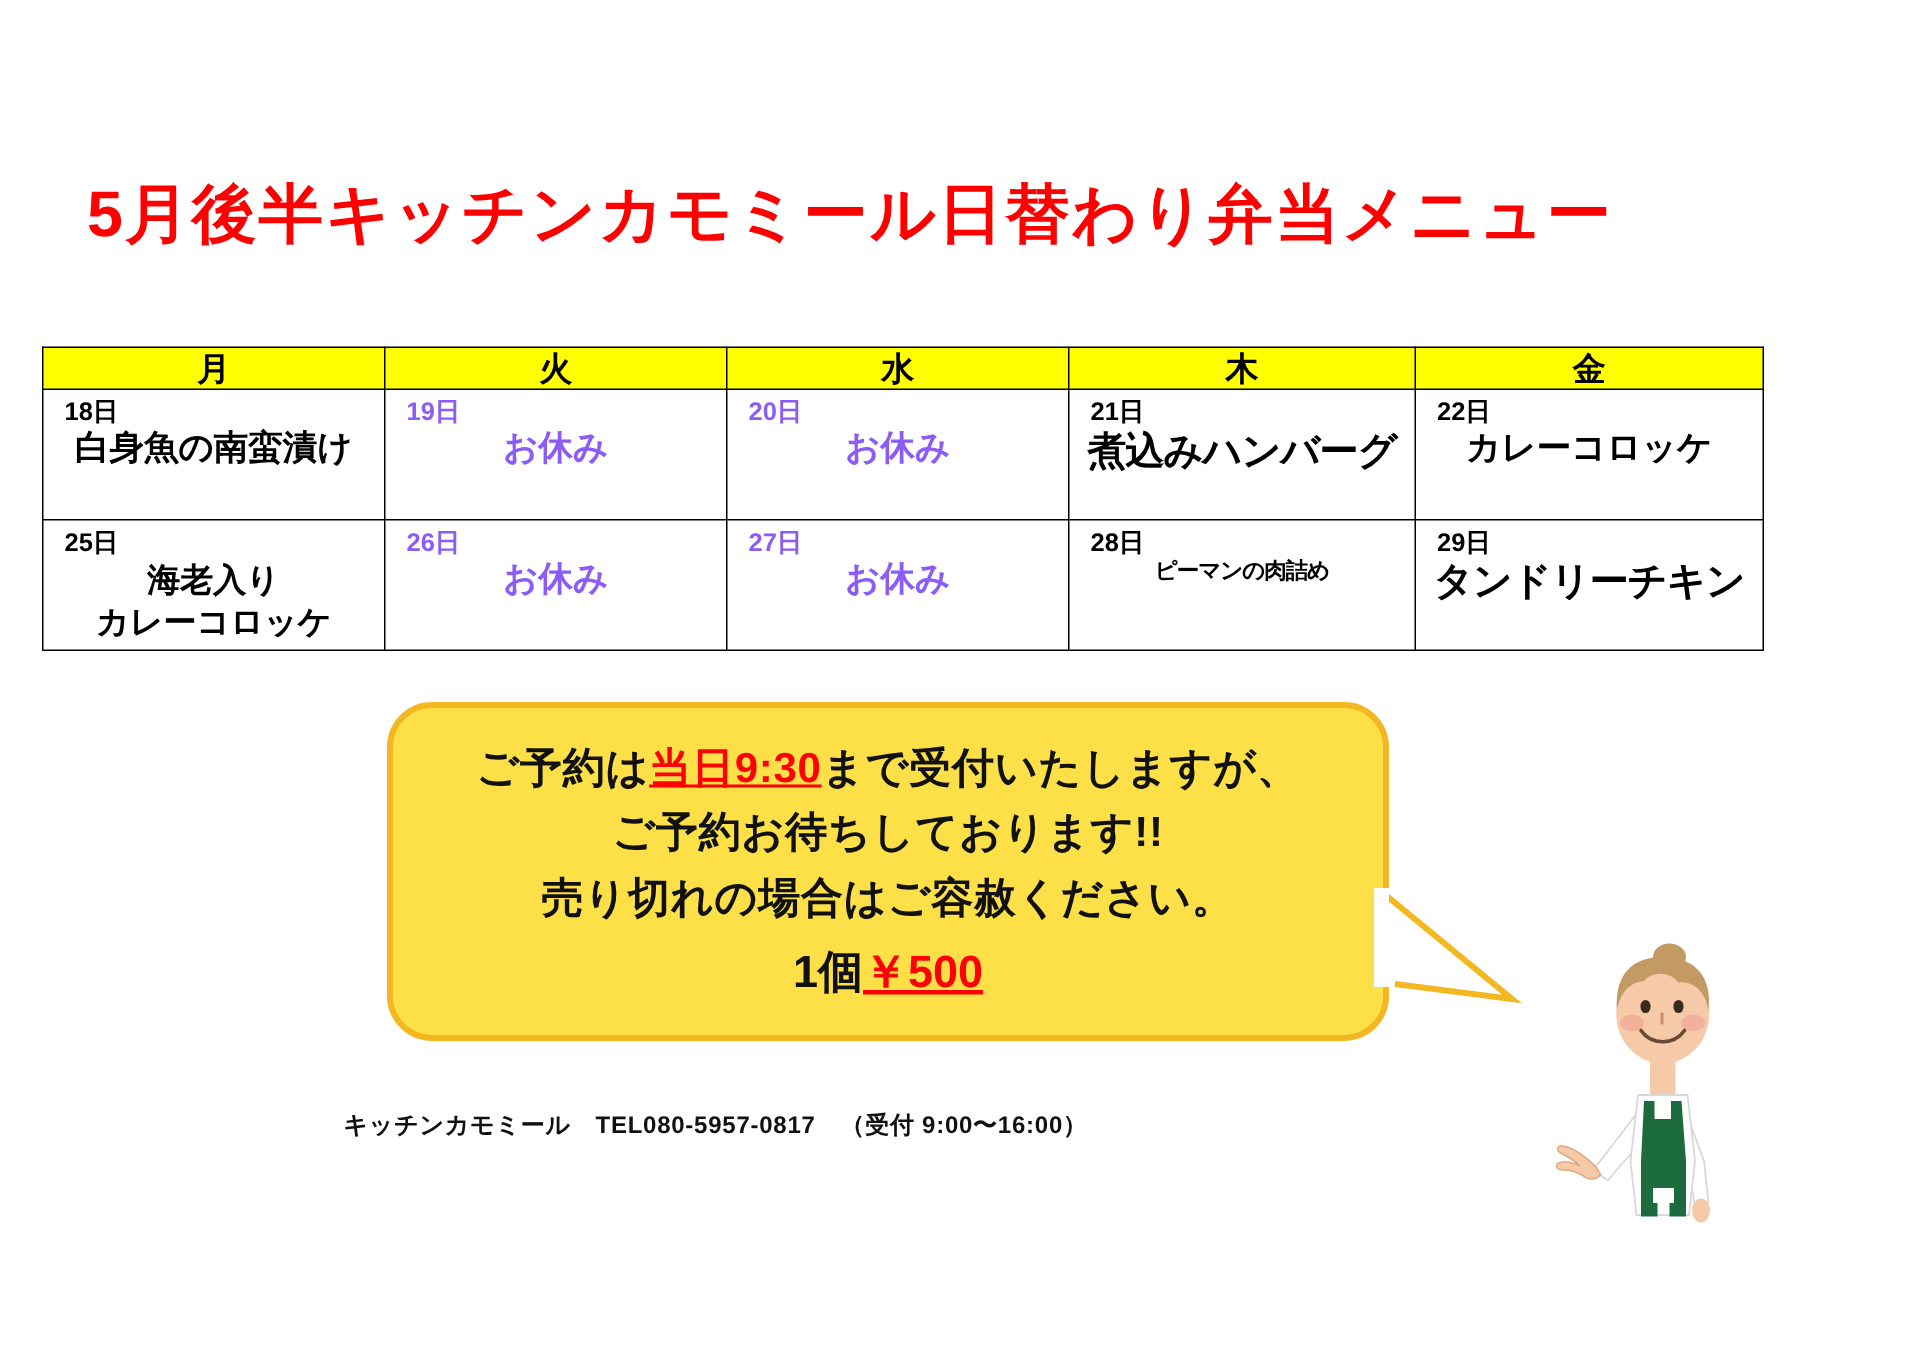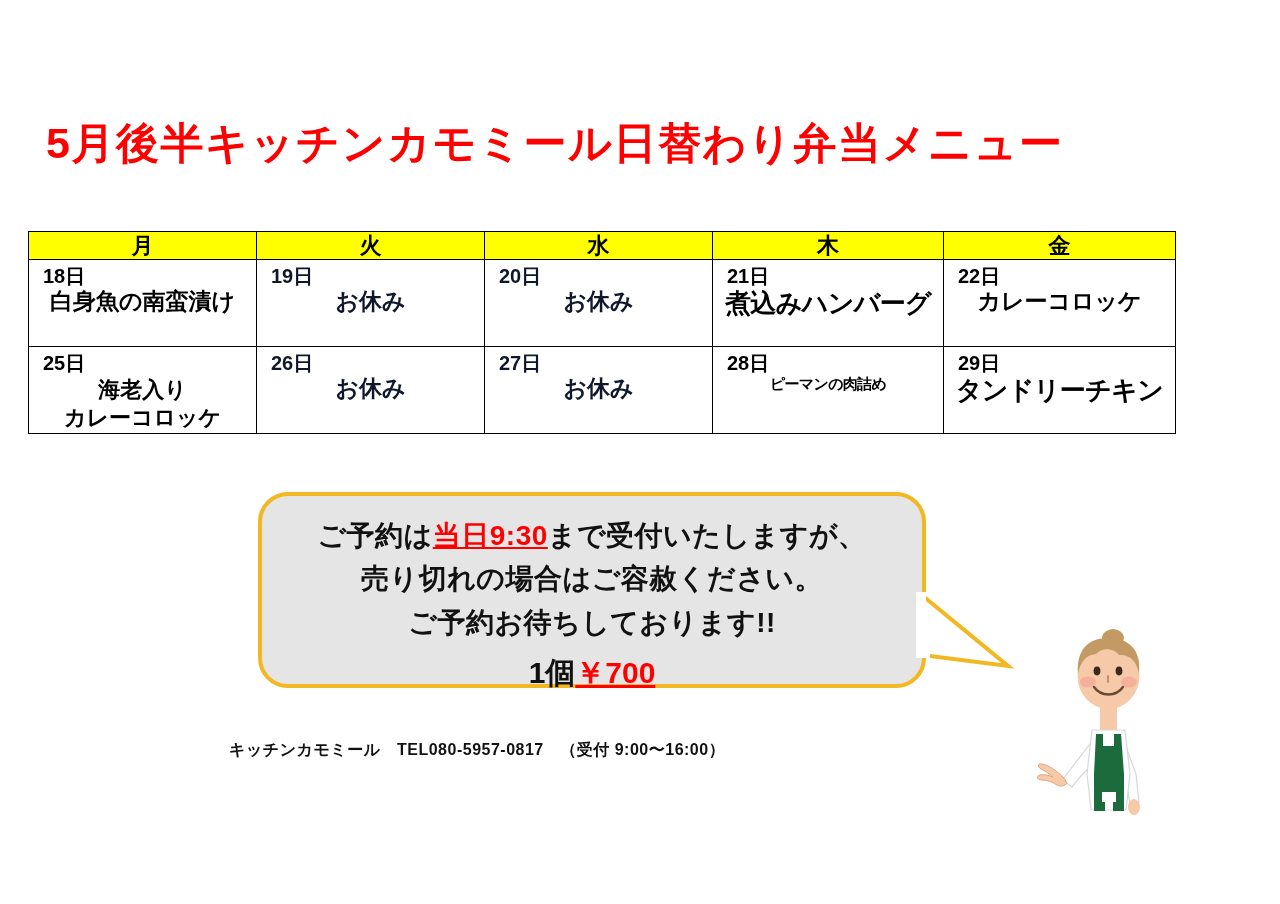--- a/index.html
+++ b/index.html
@@ -11,21 +11,21 @@
     height: 904px;
     background: #ffffff;
     font-family: "Liberation Sans", "DejaVu Sans", sans-serif;
     position: relative;
     overflow: hidden;
   }
 
   
   .title {
     position: absolute;
-    left: 46px;
+    left: 58px;
     top: 119px;
     width: 1190px;
     color: #FF0000;
     font-size: 43px;
     font-weight: bold;
     letter-spacing: 1.5px;
     white-space: nowrap;
     line-height: 1.15;
   }
 
@@ -60,21 +60,21 @@
 
   .cell {
     height: 86px;
     position: relative;
   }
   .cell .day {
     display: block;
     text-align: left;
     padding-left: 14px;
     padding-top: 5px;
-    font-size: 20px;
+    font-size: 17px;
     font-weight: bold;
     line-height: 1.15;
   }
   .cell .dish {
     display: block;
     text-align: center;
     font-size: 23px;
     font-weight: bold;
     line-height: 1.2;
     padding: 0 2px;
@@ -84,33 +84,33 @@
     font-size: 22px;
   }
   .cell .dish.tight {
     font-size: 26px;
     letter-spacing: -0.6px;
   }
   .cell .dish.tighter {
     font-size: 15px;
     letter-spacing: -0.7px;
   }
-  .red { color: #0f172a; }
+  .red { color: #8b5cf6; }
   .black { color: #000000; }
 
   
   .bubble {
     position: absolute;
     left: 258px;
-    top: 492px;
+    top: 468px;
     width: 668px;
-    height: 196px;
+    height: 226px;
     border: 4px solid #F2B721;
     border-radius: 30px;
-    background: #e5e5e5;
+    background: #fde047;
     box-sizing: border-box;
   }
   .bubble-inner {
     padding-top: 18px;
     text-align: center;
   }
   .bubble-line {
     font-size: 28px;
     font-weight: bold;
     color: #111111;
@@ -234,24 +234,24 @@
       </td>
     </tr>
   </tbody>
 </table>
 
 <div class="bubble">
   <div class="bubble-inner">
     <div class="bubble-line">
       <span>ご予約は</span><span class="hl-red-ul">当日9:30</span><span>まで受付いたしますが、</span>
     </div>
+    <div class="bubble-line">ご予約お待ちしております!!</div>
     <div class="bubble-line">売り切れの場合はご容赦ください。</div>
-    <div class="bubble-line">ご予約お待ちしております!!</div>
     <div class="bubble-price">
-      <span>1個</span><span class="hl-red-ul">￥700</span>
+      <span>1個</span><span class="hl-red-ul">￥500</span>
     </div>
   </div>
 </div>
 
 <svg class="bubble-tail" viewBox="0 0 100 82">
   <path d="M 2 0 L 92 74 L 14 64" fill="#ffffff" stroke="#F2B721" stroke-width="4" stroke-linejoin="miter" stroke-linecap="butt"></path>
   <rect x="0" y="0" width="10" height="66" fill="#ffffff"></rect>
 </svg>
 
 <div class="footer">キッチンカモミール　TEL080-5957-0817　（受付 9:00〜16:00）</div>

